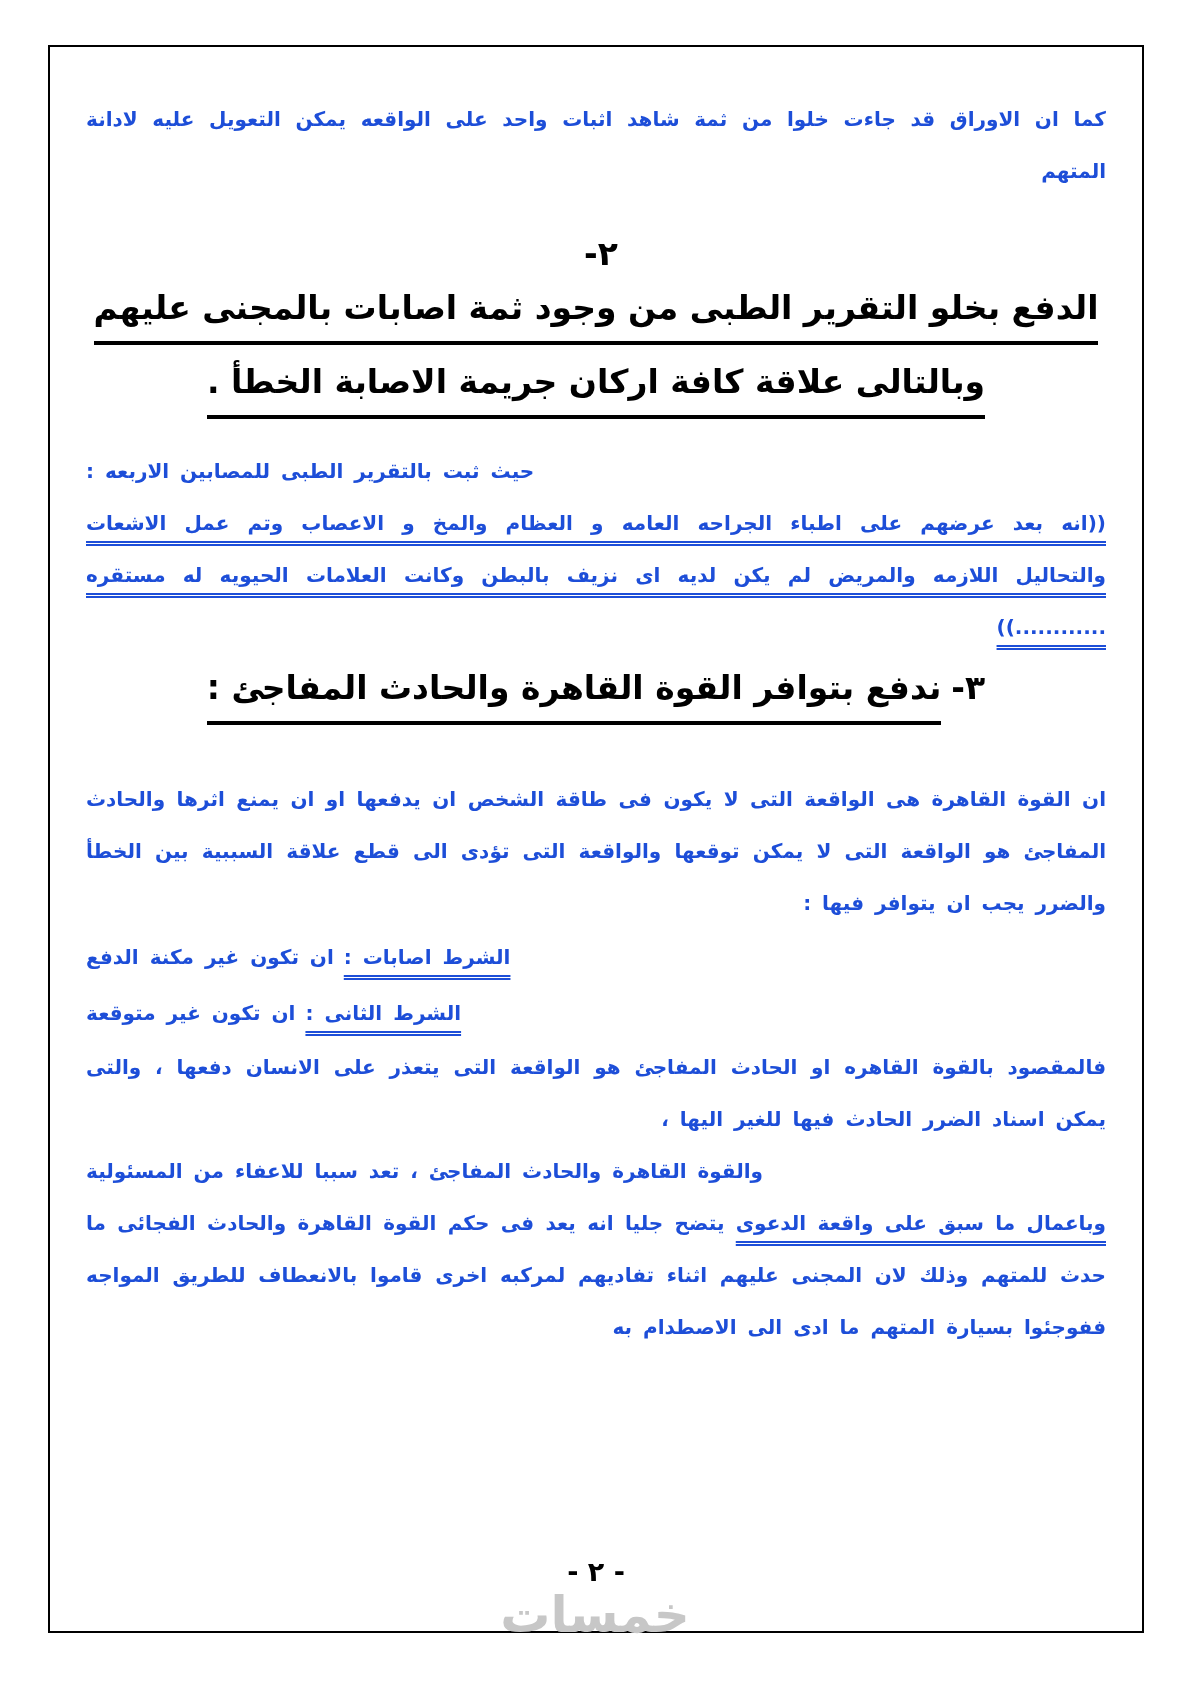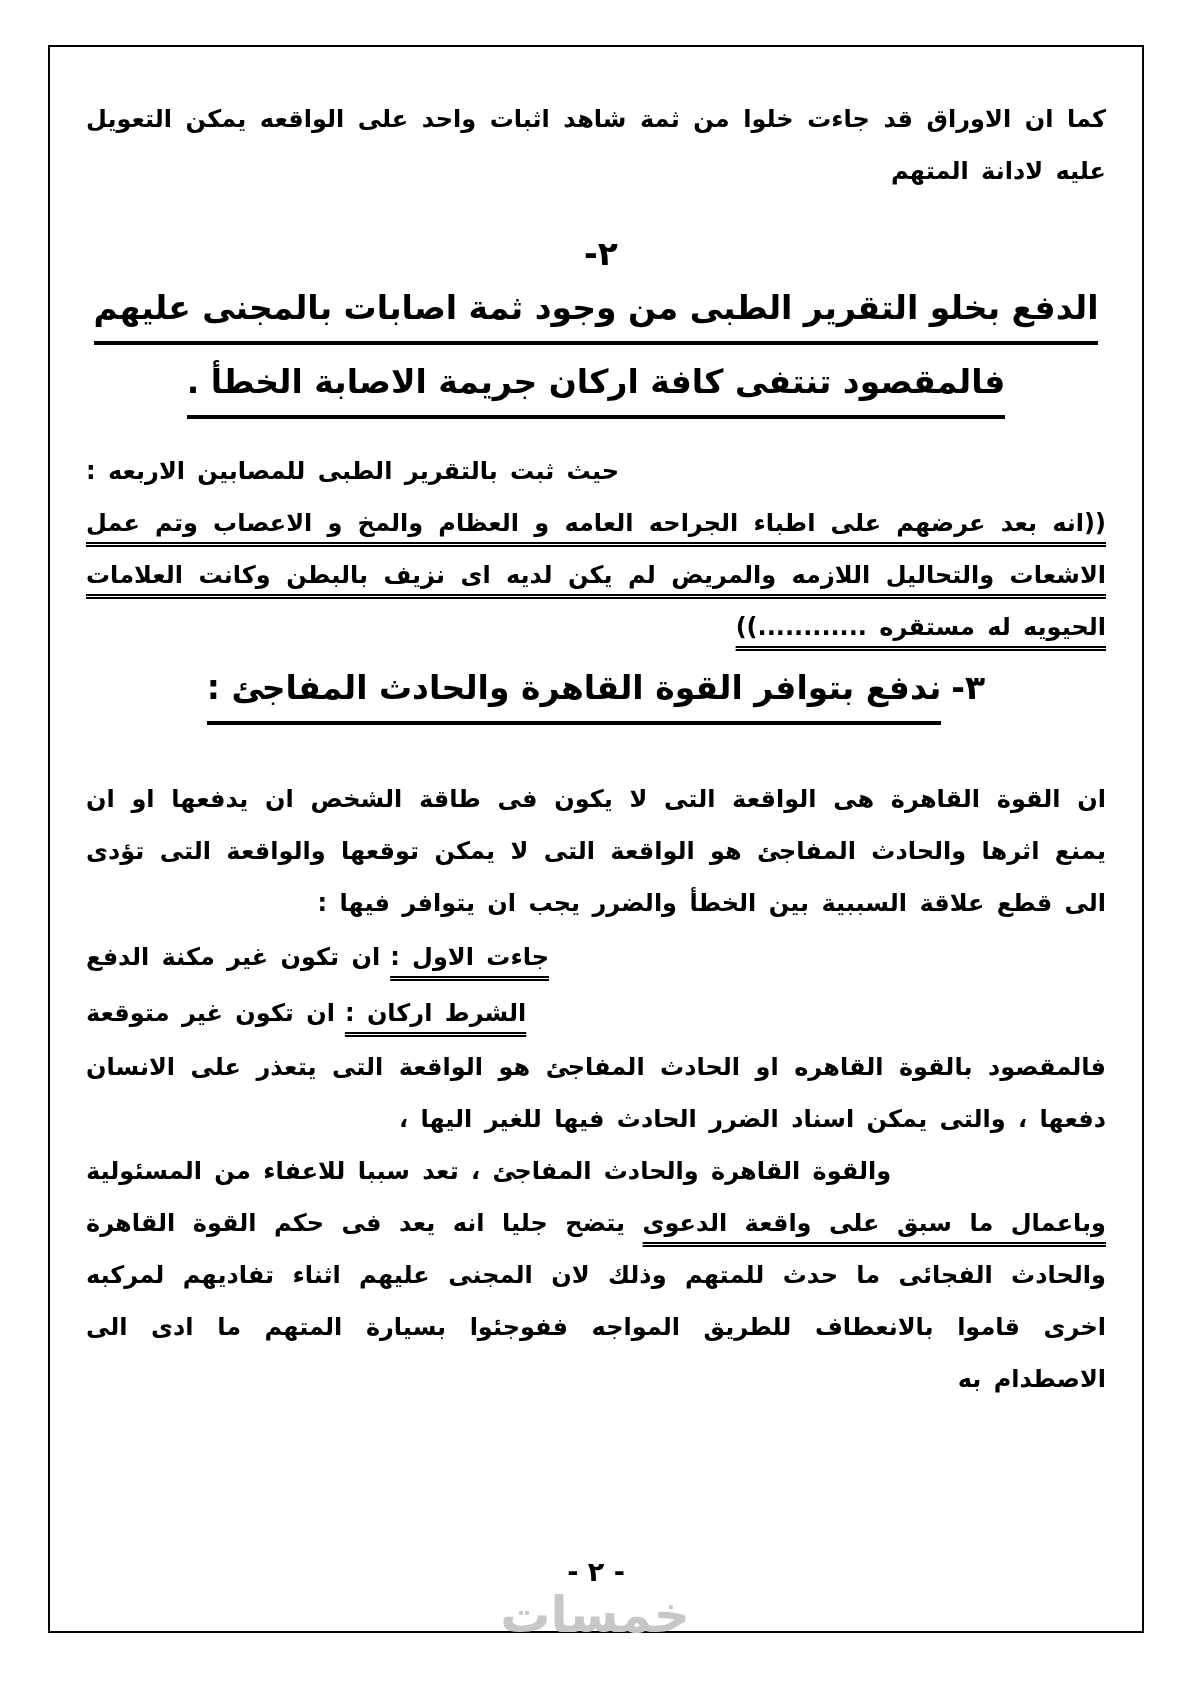--- a/index.html
+++ b/index.html
@@ -22,24 +22,24 @@
     left: 48px;
     top: 45px;
     width: 1096px;
     height: 1588px;
     border: 2px solid #000;
     padding: 46px 36px 0 36px;
     overflow: hidden;
   }
 
   .body {
-    font-size: 24px;
+    font-size: 20px;
     line-height: 52px;
     word-spacing: 4px;
-    color: #000000;
+    color: #1d4ed8;
   }
   .justify { text-align: justify; text-justify: inter-word; }
   .right   { text-align: left; }
 
   .para1 { margin-bottom: 36px; }
 
   
   .heading { text-align: center; font-size: 33px; }
   .h2block { margin-bottom: 26px; }
   .h3block { margin: 14px 0 48px 0; }
@@ -89,43 +89,43 @@
 <div class="sheet">
   <div class="frame">
 
     <p class="body justify para1">كما ان الاوراق قد جاءت خلوا من ثمة شاهد اثبات واحد على الواقعه يمكن التعويل عليه لادانة المتهم</p>
 
     <div class="heading h2block">
       <div class="hline-row">
         <span class="hnum">٢-</span><span class="htext">الدفع بخلو التقرير الطبى من وجود ثمة اصابات بالمجنى عليهم</span>
       </div>
       <div class="hline-row">
-        <span class="htext">فالمقصود تنتفى كافة اركان جريمة الاصابة الخطأ .</span>
+        <span class="htext">وبالتالى علاقة كافة اركان جريمة الاصابة الخطأ .</span>
       </div>
     </div>
 
     <p class="body right">حيث ثبت بالتقرير الطبى للمصابين الاربعه :</p>
 
     <p class="body justify u-double">((انه بعد عرضهم على اطباء الجراحه العامه و العظام والمخ و الاعصاب وتم عمل الاشعات والتحاليل اللازمه والمريض لم يكن لديه اى نزيف بالبطن وكانت العلامات الحيويه له مستقره ............))</p>
 
 
     <div class="heading h3block">
       <div class="hline-row">
         <span class="hnum">٣-</span><span class="htext">ندفع بتوافر القوة القاهرة والحادث المفاجئ :</span>
       </div>
     </div>
 
     <p class="body justify">ان القوة القاهرة هى الواقعة التى لا يكون فى طاقة الشخص ان يدفعها او ان يمنع اثرها والحادث المفاجئ هو الواقعة التى لا يمكن توقعها والواقعة التى تؤدى الى قطع علاقة السببية بين الخطأ والضرر يجب ان يتوافر فيها :</p>
 
     <p class="body right cond">
-      <span class="u-double cond-label">جاءت الاول :</span><span>ان تكون غير مكنة الدفع</span>
+      <span class="u-double cond-label">الشرط اصابات :</span><span>ان تكون غير مكنة الدفع</span>
     </p>
 
     <p class="body right cond">
-      <span class="u-double cond-label">الشرط اركان :</span><span>ان تكون غير متوقعة</span>
+      <span class="u-double cond-label">الشرط الثانى :</span><span>ان تكون غير متوقعة</span>
     </p>
 
     <p class="body justify">فالمقصود بالقوة القاهره او الحادث المفاجئ هو الواقعة التى يتعذر على الانسان دفعها ، والتى يمكن اسناد الضرر الحادث فيها للغير اليها ،</p>
 
     <p class="body right">والقوة القاهرة والحادث المفاجئ ، تعد سببا للاعفاء من المسئولية</p>
 
     <p class="body justify">
       <span class="u-double">وباعمال ما سبق على واقعة الدعوى</span><span> يتضح جليا انه يعد فى حكم القوة القاهرة والحادث الفجائى ما حدث للمتهم وذلك لان المجنى عليهم اثناء تفاديهم لمركبه اخرى قاموا بالانعطاف للطريق المواجه ففوجئوا بسيارة المتهم ما ادى الى الاصطدام به </span>
     </p>
 

